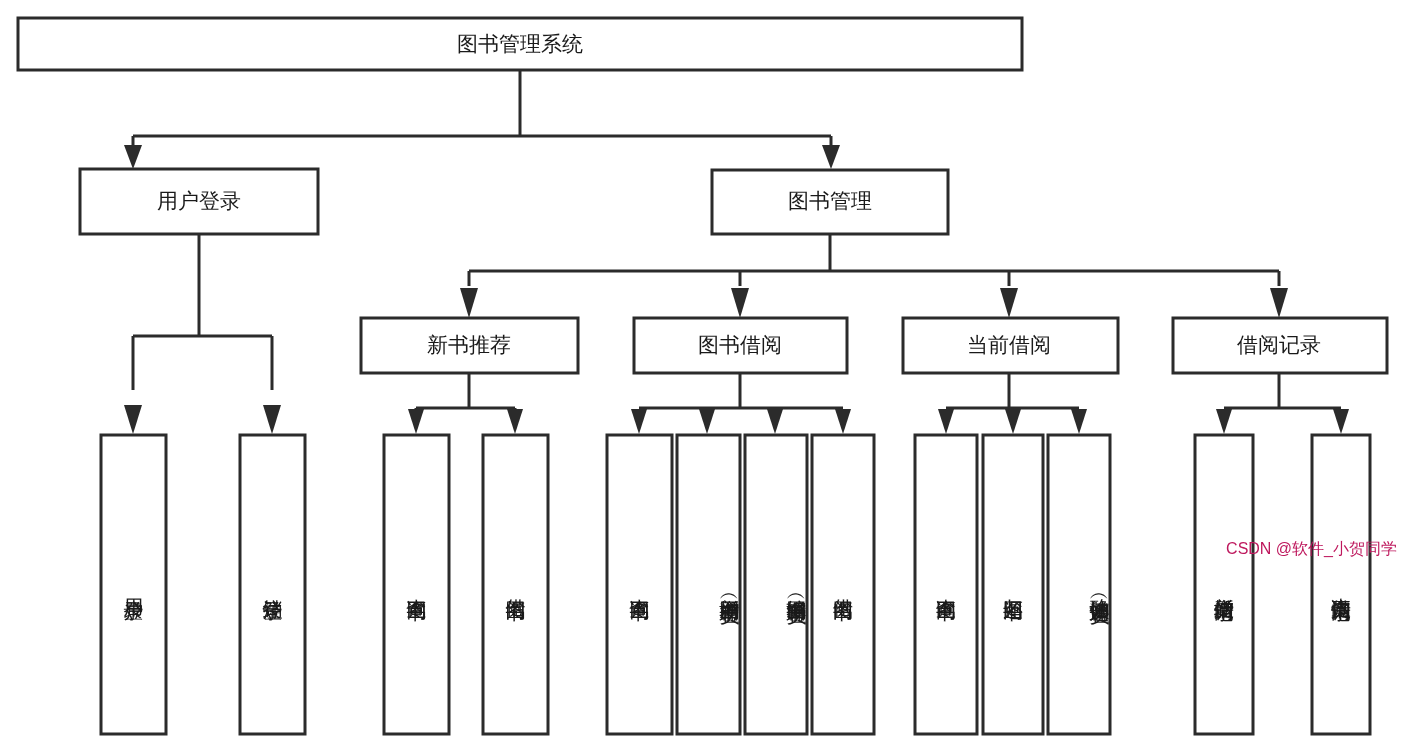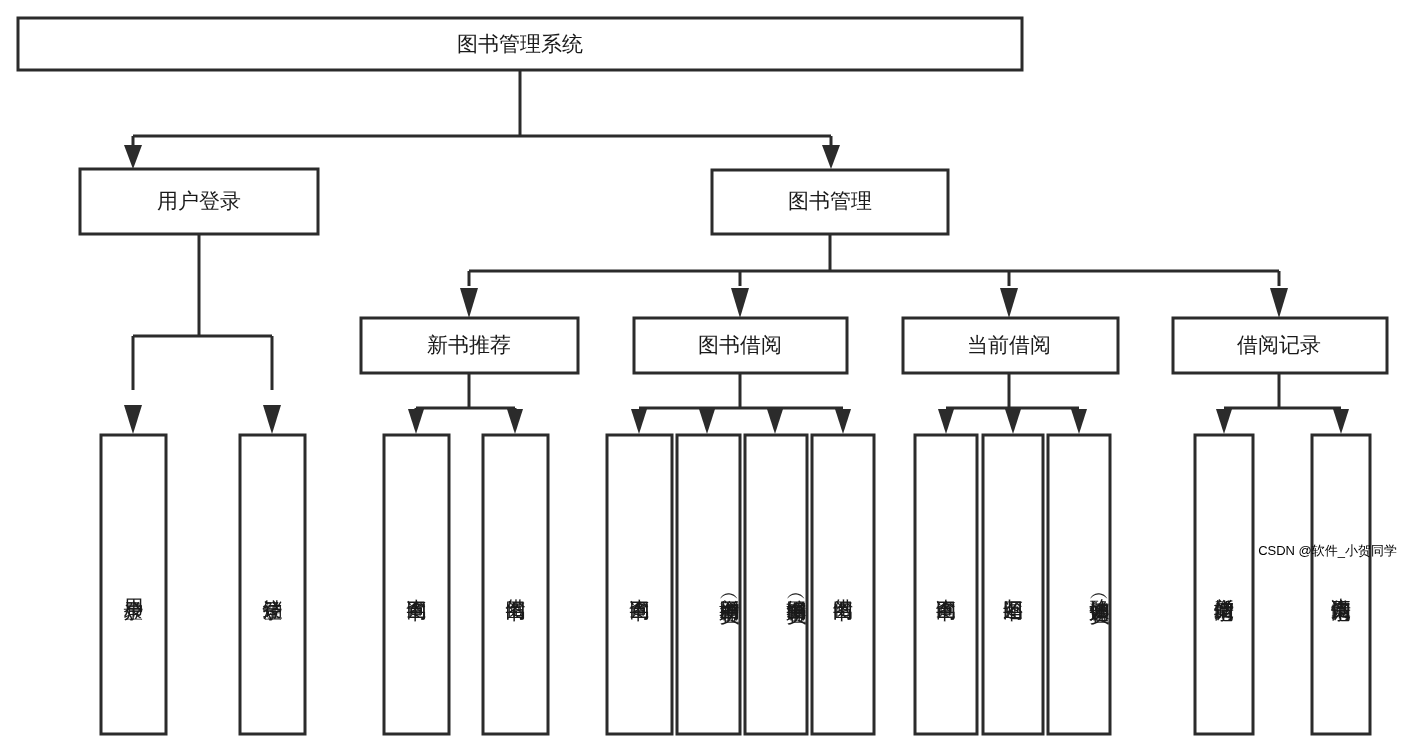--- a/index.html
+++ b/index.html
@@ -58,22 +58,22 @@
     writing-mode: vertical-rl;
     text-orientation: upright;
     letter-spacing: 1px;
     white-space: nowrap;
     pointer-events: none;
   }
   .watermark {
     position: absolute;
     right: 8px;
     bottom: 4px;
-    color: #000000;
-    font-size: 13px;
+    color: #be185d;
+    font-size: 16px;
     font-family: "Liberation Sans", "DejaVu Sans", sans-serif;
     white-space: nowrap;
     text-align: right;
   }
 </style>
 </head>
 <body>
 
 <div id="diagram-root">
 

